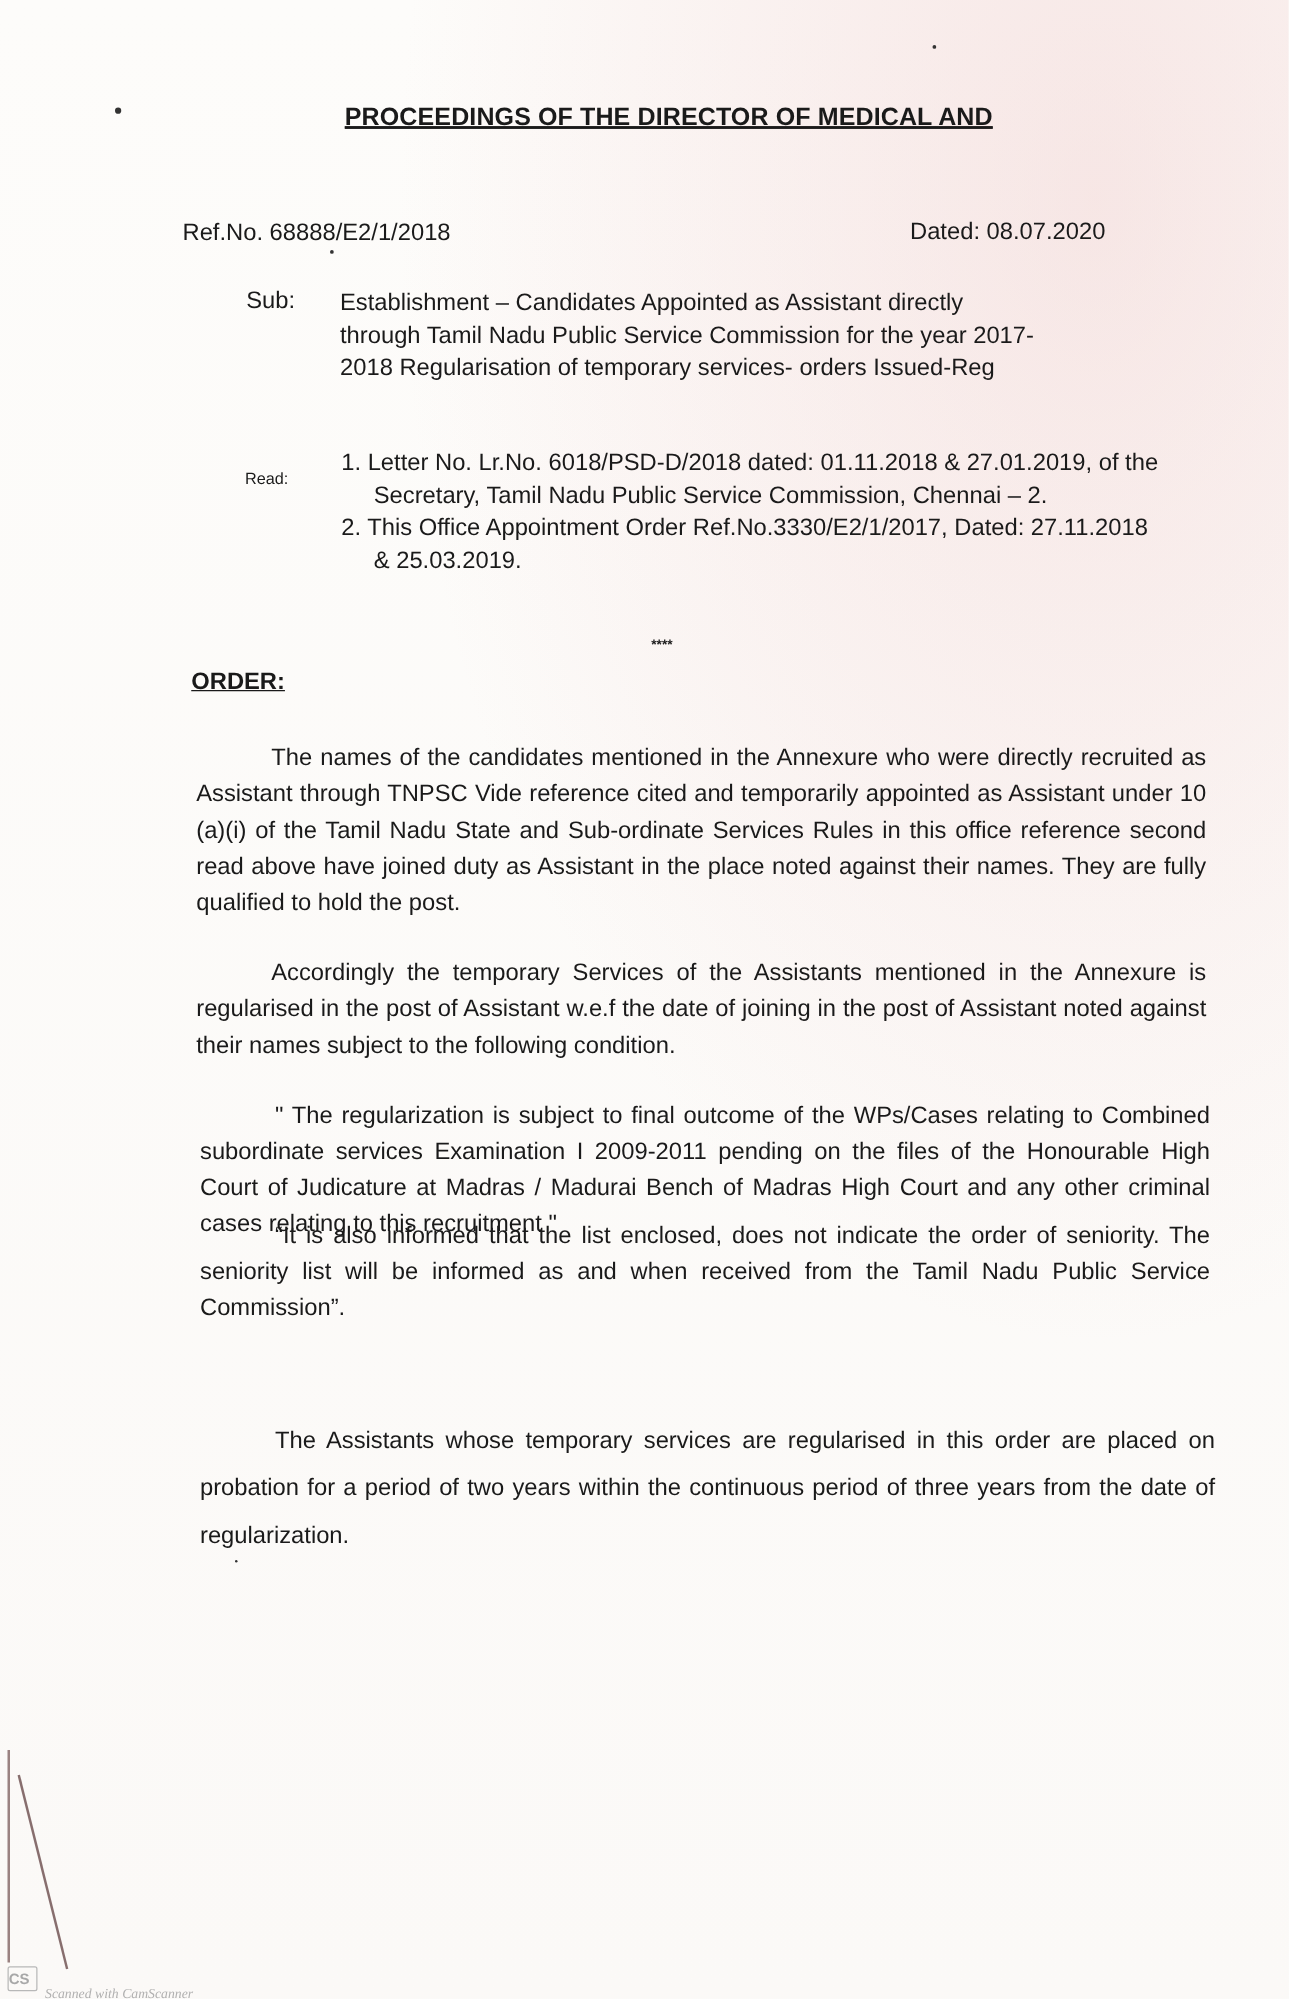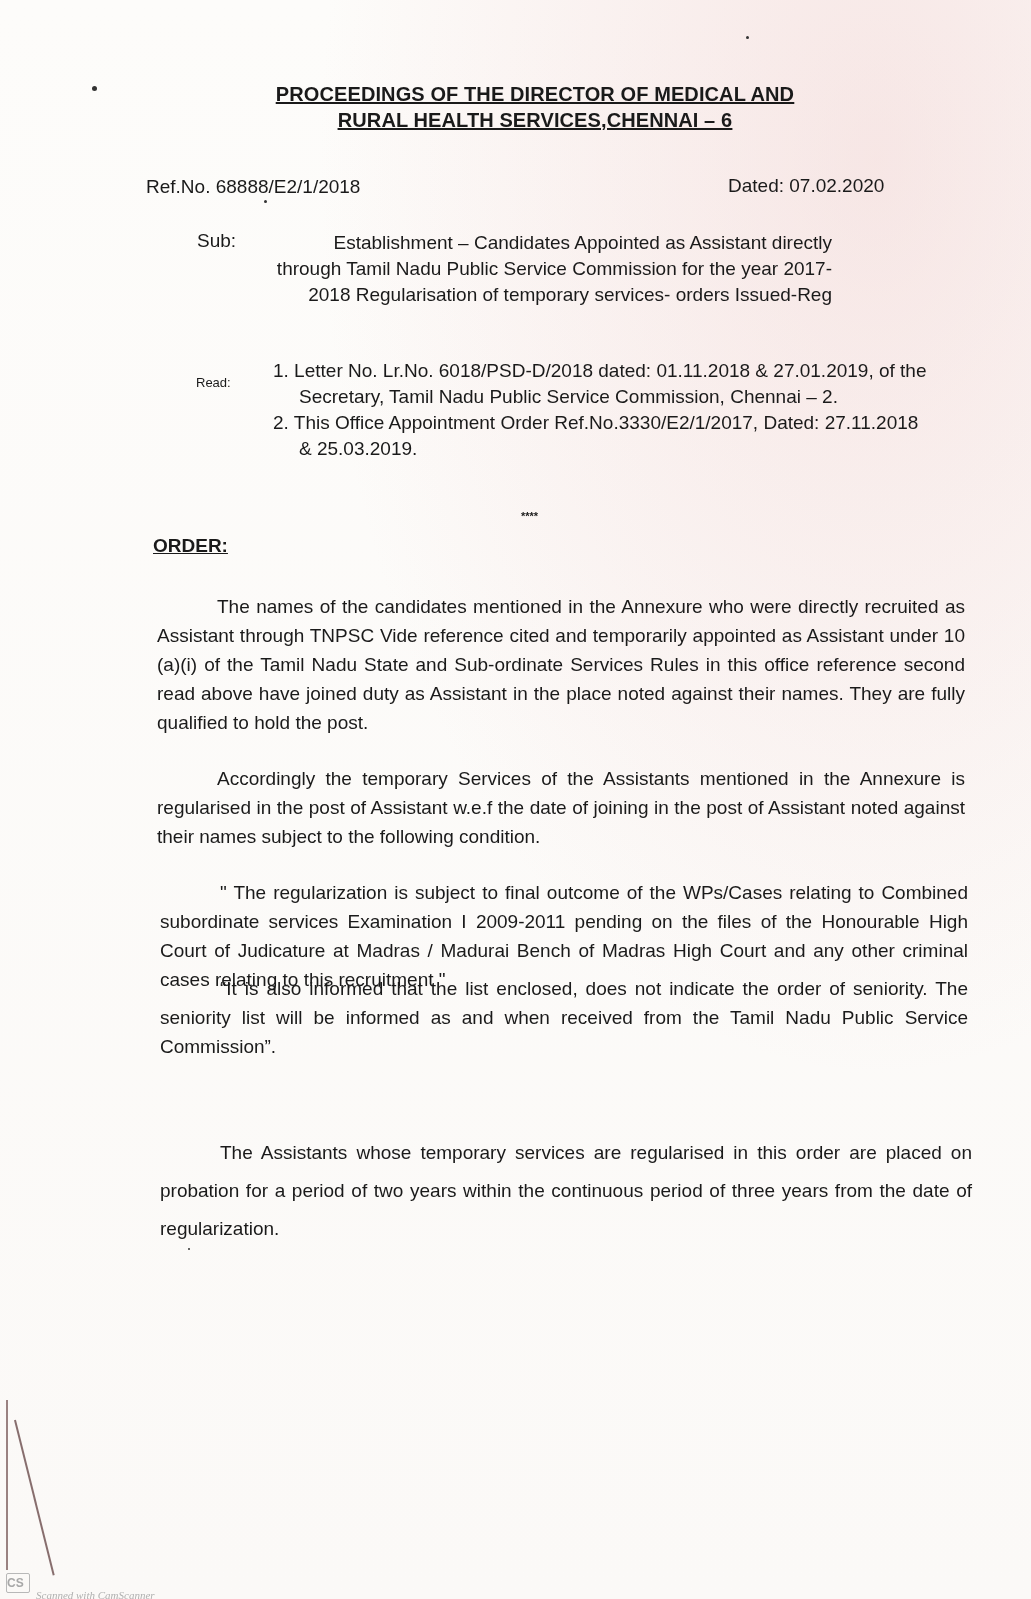--- a/index.html
+++ b/index.html
@@ -17,21 +17,21 @@
     }
     .title {
       position: absolute; left: 260px; top: 70px; width: 550px;
       text-align: center; font-weight: bold; font-size: 20px; line-height: 26px;
       text-decoration: underline; letter-spacing: 0.1px; margin-top: 11px;
     }
     .title div { text-decoration: underline; }
     .ref { position: absolute; left: 146px; top: 176px; font-size: 19px; }
     .dated { position: absolute; left: 728px; top: 175px; font-size: 19px; }
     .sub-label { position: absolute; left: 197px; top: 230px; font-size: 19px; }
-    .sub-text { position: absolute; left: 272px; top: 230px; width: 560px; font-size: 19px; line-height: 26px; text-align: right; }
+    .sub-text { position: absolute; left: 272px; top: 230px; width: 560px; font-size: 19px; line-height: 26px; }
     .read-label { position: absolute; left: 196px; top: 358px; font-size: 13px; margin-top: 17px; }
     .read-list { position: absolute; left: 273px; top: 358px; width: 660px; font-size: 19px; line-height: 26px; }
     .read-item { padding-left: 26px; text-indent: -26px; }
     .stars { position: absolute; left: 521px; top: 510px; font-size: 11px; letter-spacing: 0px; font-weight: bold; }
     .order-h { position: absolute; left: 153px; top: 535px; font-size: 19px; font-weight: bold; text-decoration: underline; }
     .para {
       position: absolute; left: 157px; width: 808px; font-size: 19px; line-height: 29px;
       text-align: justify; text-indent: 60px; margin-top: 12px;
     }
     .p1 { top: 580px; }
@@ -53,25 +53,24 @@
     .wm-text { font-family: "Liberation Serif", serif; font-style: italic; font-size: 11px; color: #b0b0b0; margin-top: 24px; }
     .speck { position: absolute; width: 3px; height: 3px; border-radius: 50%; background: #333; }
   </style>
 </head>
 <body>
 
 <div class="page">
 
   <div class="title">
     <div>PROCEEDINGS OF THE DIRECTOR OF MEDICAL AND</div>
-    <div>RURAL HEALTH SERVICES,CHENNAI – 6</div>
   </div>
 
   <div class="ref">Ref.No. 68888/E2/1/2018</div>
-  <div class="dated">Dated: 07.02.2020</div>
+  <div class="dated">Dated: 08.07.2020</div>
 
   <div class="sub-label">Sub:</div>
   <div class="sub-text">Establishment – Candidates Appointed as Assistant directly through Tamil Nadu Public Service Commission for the year 2017-2018 Regularisation of temporary services- orders Issued-Reg</div>
 
   <div class="read-label">Read:</div>
   <div class="read-list">
     <div class="read-item">1. Letter No. Lr.No. 6018/PSD-D/2018 dated: 01.11.2018 &amp; 27.01.2019, of the Secretary, Tamil Nadu Public Service Commission, Chennai – 2.</div>
     <div class="read-item">2. This Office Appointment Order Ref.No.3330/E2/1/2017, Dated: 27.11.2018 &amp; 25.03.2019.</div>
   </div>
 

